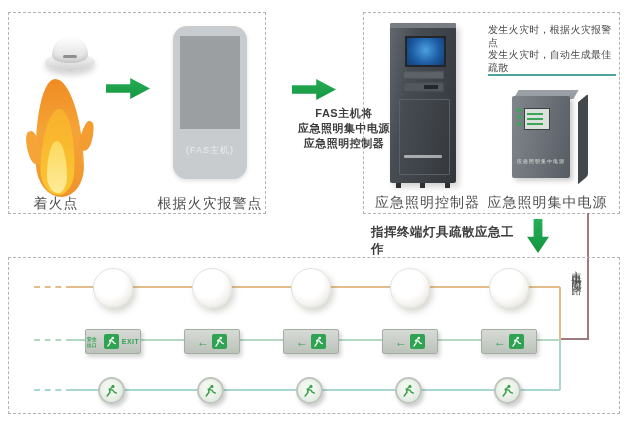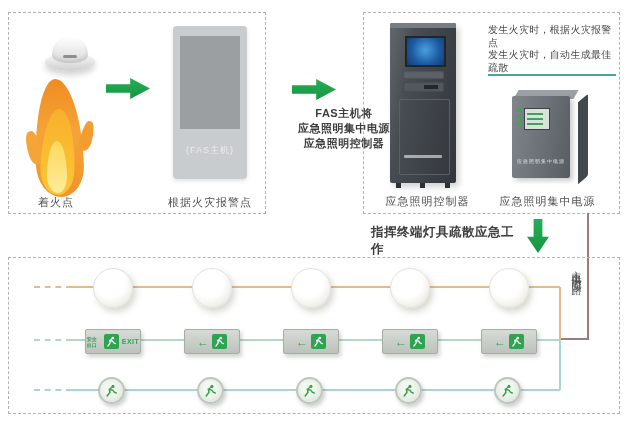--- a/index.html
+++ b/index.html
@@ -3,21 +3,21 @@
 <meta charset="utf-8">
 <style>
   html,body{margin:0;padding:0;background:#ffffff;}
   body{font-family:"Liberation Sans","DejaVu Sans",sans-serif;}
   .canvas{position:relative;width:640px;height:421px;background:#ffffff;overflow:hidden;}
 
   
   .dashed-box{position:absolute;border:1px dashed #b3b3b3;background:transparent;}
 
   
-  .caption{position:absolute;font-size:11px;color:#4f4f4f;letter-spacing:1px;text-align:center;}
+  .caption{position:absolute;font-size:14px;color:#4f4f4f;letter-spacing:1px;text-align:center;}
 
   
   .arrow-right{position:absolute;background:linear-gradient(#27ae57,#14953f);
     clip-path:polygon(0 32%,55% 32%,55% 4%,100% 50%,55% 96%,55% 68%,0 68%);}
   .arrow-down{position:absolute;background:linear-gradient(#27ae57,#14953f);
     clip-path:polygon(30% 0,70% 0,70% 52%,100% 52%,50% 100%,0 52%,30% 52%);}
 
   .arrow-label{position:absolute;font-size:11px;font-weight:bold;color:#3c3c3c;
     text-align:center;line-height:15px;letter-spacing:.5px;}
 
@@ -41,21 +41,21 @@
   .fl-core{position:absolute;left:22px;bottom:6px;width:20px;height:52px;
     background:linear-gradient(to top,#fdeb9a,#fcd95e);
     border-radius:50% 50% 46% 54%/66% 70% 30% 34%;}
   .fl-lick1{position:absolute;left:2px;bottom:34px;width:14px;height:34px;
     background:#f5a437;border-radius:60% 40% 50% 50%/80% 60% 30% 40%;transform:rotate(-18deg);}
   .fl-lick2{position:absolute;right:2px;bottom:48px;width:12px;height:30px;
     background:#f39c30;border-radius:40% 60% 50% 50%/60% 80% 40% 30%;transform:rotate(16deg);}
 
   
   .fas-panel{position:absolute;left:172px;top:25px;width:74px;height:153px;background:#c9ccce;
-    border-radius:4px;box-shadow:0 2px 4px rgba(0,0,0,.12);}
+    border-radius:14px;box-shadow:0 2px 4px rgba(0,0,0,.12);}
   .fas-screen{position:absolute;left:7px;top:10px;width:60px;height:93px;background:#9b9fa2;}
   .fas-screen-label{position:absolute;left:0;top:118px;width:100%;text-align:center;
     font-size:9px;color:#ebecec;letter-spacing:1px;}
 
   
   .cabinet{position:absolute;left:390px;top:23px;width:66px;height:160px;
     background:linear-gradient(100deg,#62686e 0%,#474c52 30%,#33373c 100%);
     border-radius:2px;box-shadow:3px 4px 6px rgba(0,0,0,.18);}
   .cab-topbar{position:absolute;left:0;top:0;width:100%;height:5px;background:#777d83;border-radius:2px 2px 0 0;}
   .cab-screen{position:absolute;left:15px;top:13px;width:37px;height:27px;border:2px solid #22262a;

